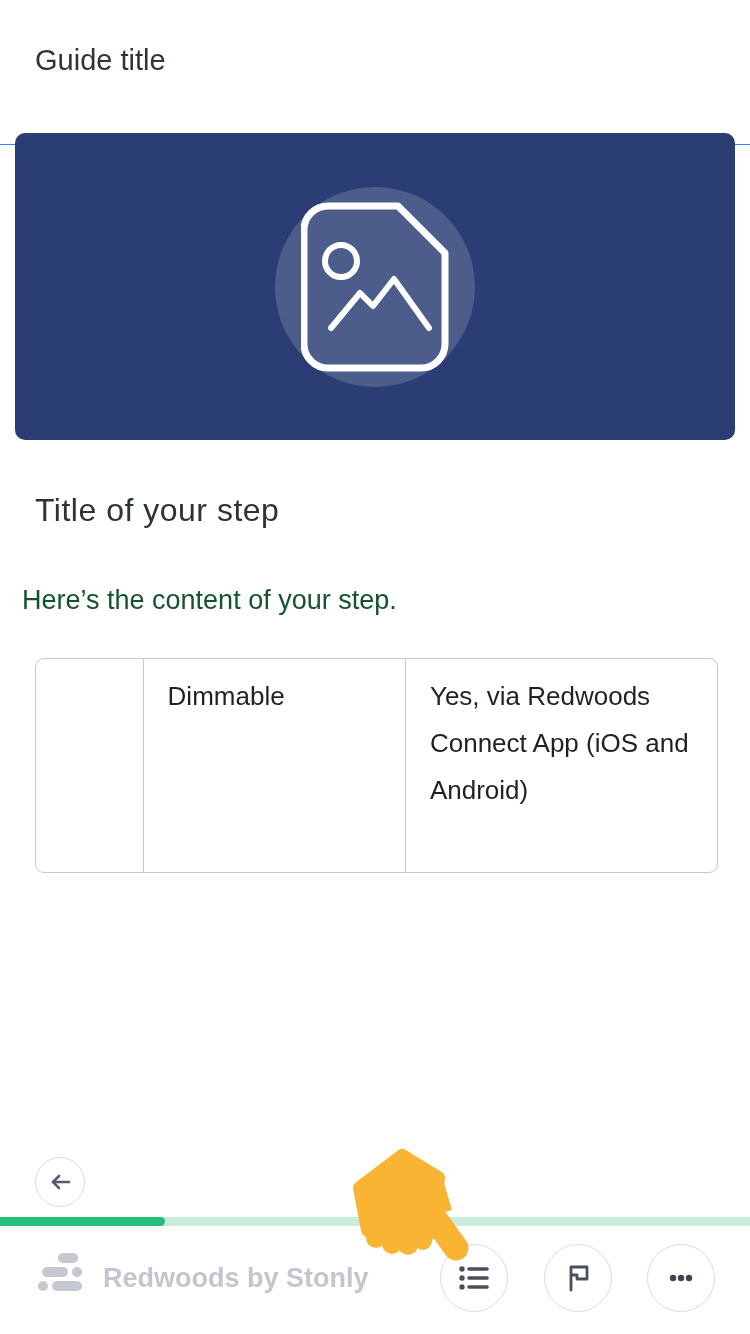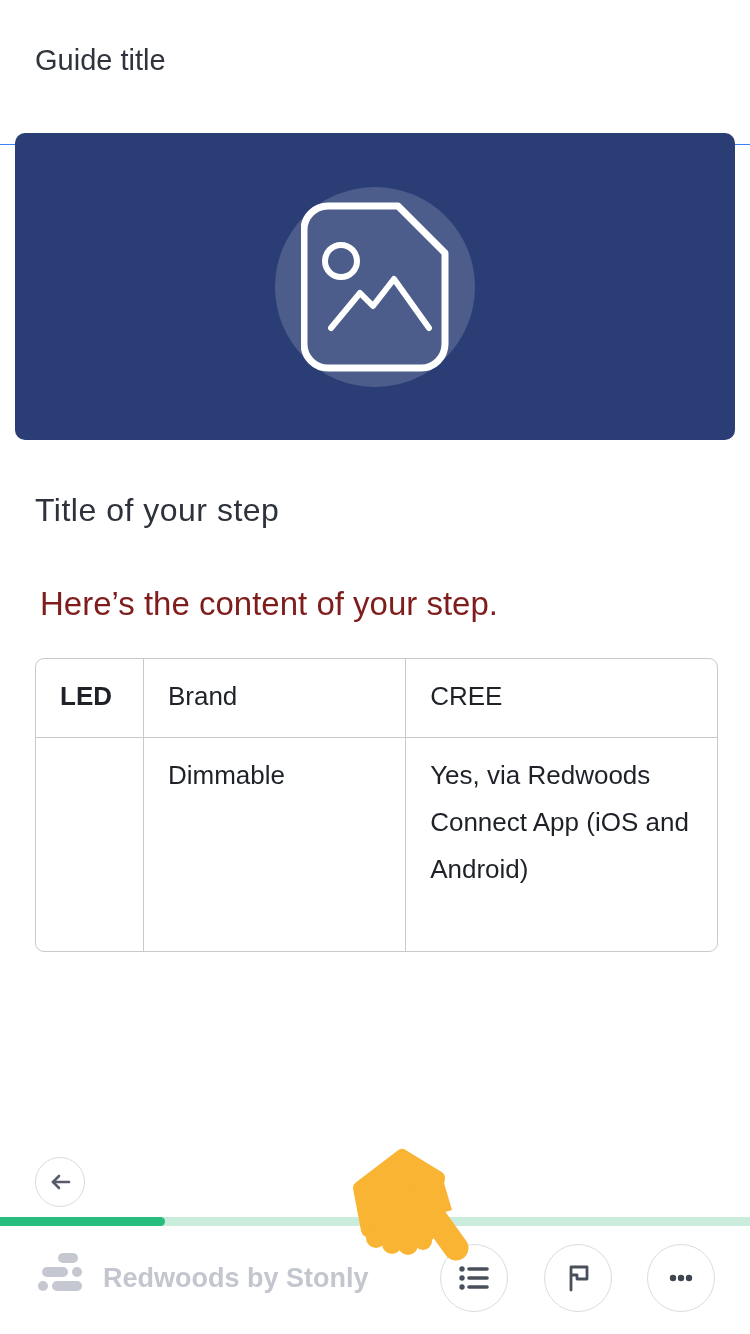--- a/index.html
+++ b/index.html
@@ -10,21 +10,21 @@
   }
   
   .header { position:absolute; top:0; left:0; right:0; height:145px; border-bottom:1px solid #3b82f6; background:#fff; }
   .header-title { position:absolute; left:35px; top:44px; font-size:29px; color:#2e333c; }
   
   .banner { position:absolute; left:15px; top:133px; width:720px; height:307px; background:#2a3e75; border-radius:10px; }
   .banner-circle { position:absolute; left:260px; top:54px; width:200px; height:200px; border-radius:50%; background:rgba(255,255,255,0.16); }
   .banner-doc { position:absolute; left:286px; top:69px; }
   
   .step-title { position:absolute; left:35px; top:492px; font-size:32px; font-weight:400; color:#2d323b; letter-spacing:0.5px; }
-  .step-body { position:absolute; left:40px; top:585px; font-size:33px; color:#7f1d1d; }
+  .step-body { position:absolute; left:22px; top:585px; font-size:27px; color:#14532d; }
   
   .tbl { position:absolute; left:35px; top:658px; width:683px; border-collapse:separate; border-spacing:0; border:1px solid #c8c9cd; border-radius:9px; }
   .tbl td { vertical-align:top; padding:14px 24px 0 24px; font-size:26px; line-height:47px; color:#1e2228;
             border-right:1px solid #c8c9cd; border-bottom:1px solid #c8c9cd; }
   .tbl td:last-child { border-right:none; }
   .tbl tr:last-child td { border-bottom:none; }
   .tbl .col1 { width:108px; }
   .tbl .col2 { width:263px; }
   .tbl .col3 { width:312px; }
   .tbl .r1 td { height:79px; }
@@ -66,25 +66,20 @@
       <circle cx="40" cy="59" r="16" stroke="#ffffff" stroke-width="6" fill="none"></circle>
       <polyline points="30,126 59,91 72,104 93,77 128,126" stroke="#ffffff" stroke-width="6" stroke-linejoin="round" stroke-linecap="round" fill="none"></polyline>
     </svg>
   </div>
 
   <h1 class="step-title">Title of your step</h1>
   <p class="step-body">Here’s the content of your step.</p>
 
   <table class="tbl">
     <tbody>
-        <tr class="r1">
-      <td class="col1 cell-bold">LED</td>
-      <td class="col2">Brand</td>
-      <td class="col3">CREE</td>
-    </tr>
     <tr class="r3">
       <td class="col1"></td>
       <td class="col2">Dimmable</td>
       <td class="col3">Yes, via Redwoods Connect App (iOS and Android)</td>
     </tr>
   </tbody>
     </table>
 
   <div class="back-btn">
     <svg width="30" height="30" viewBox="0 0 30 30" fill="none">

